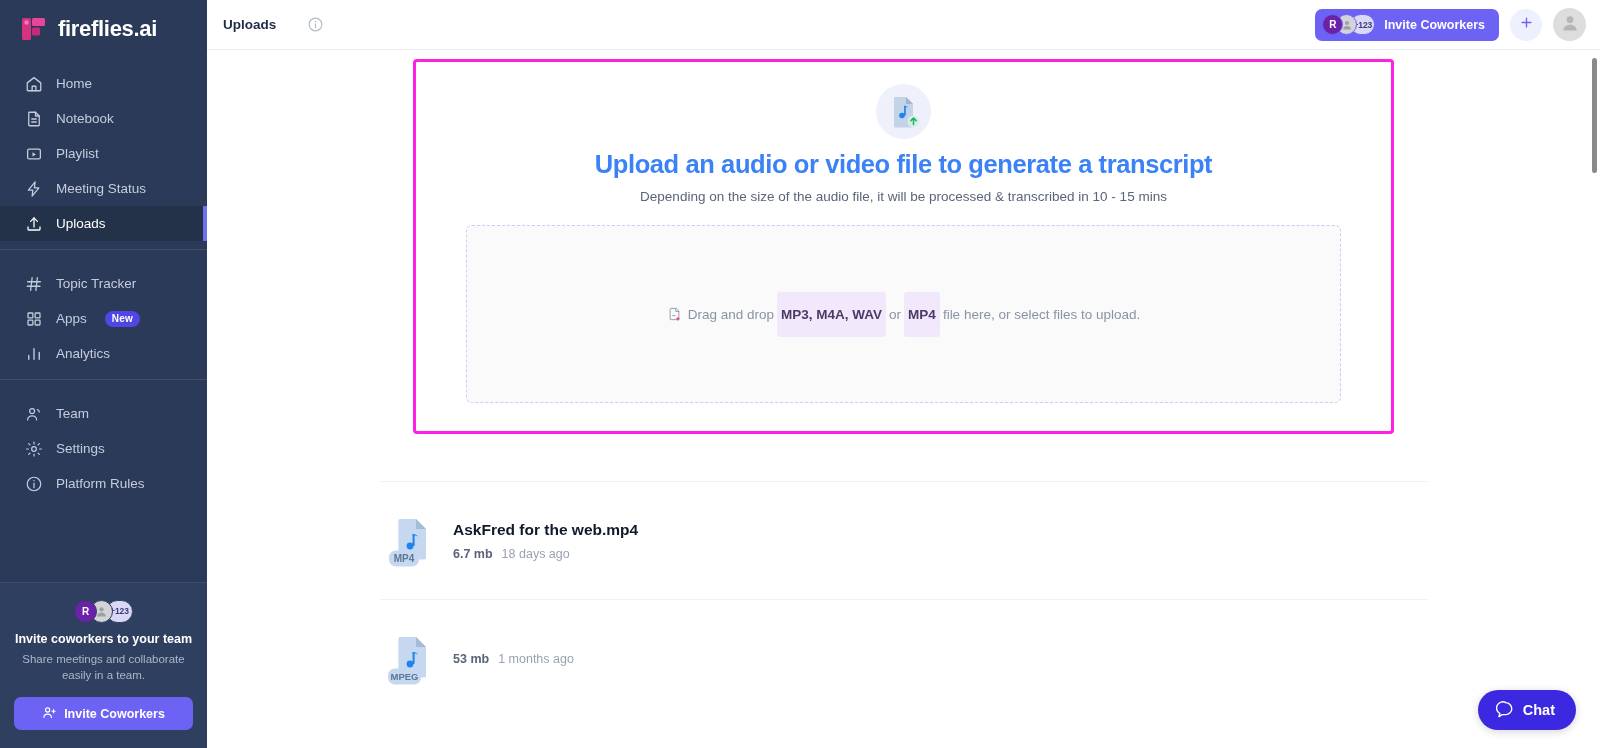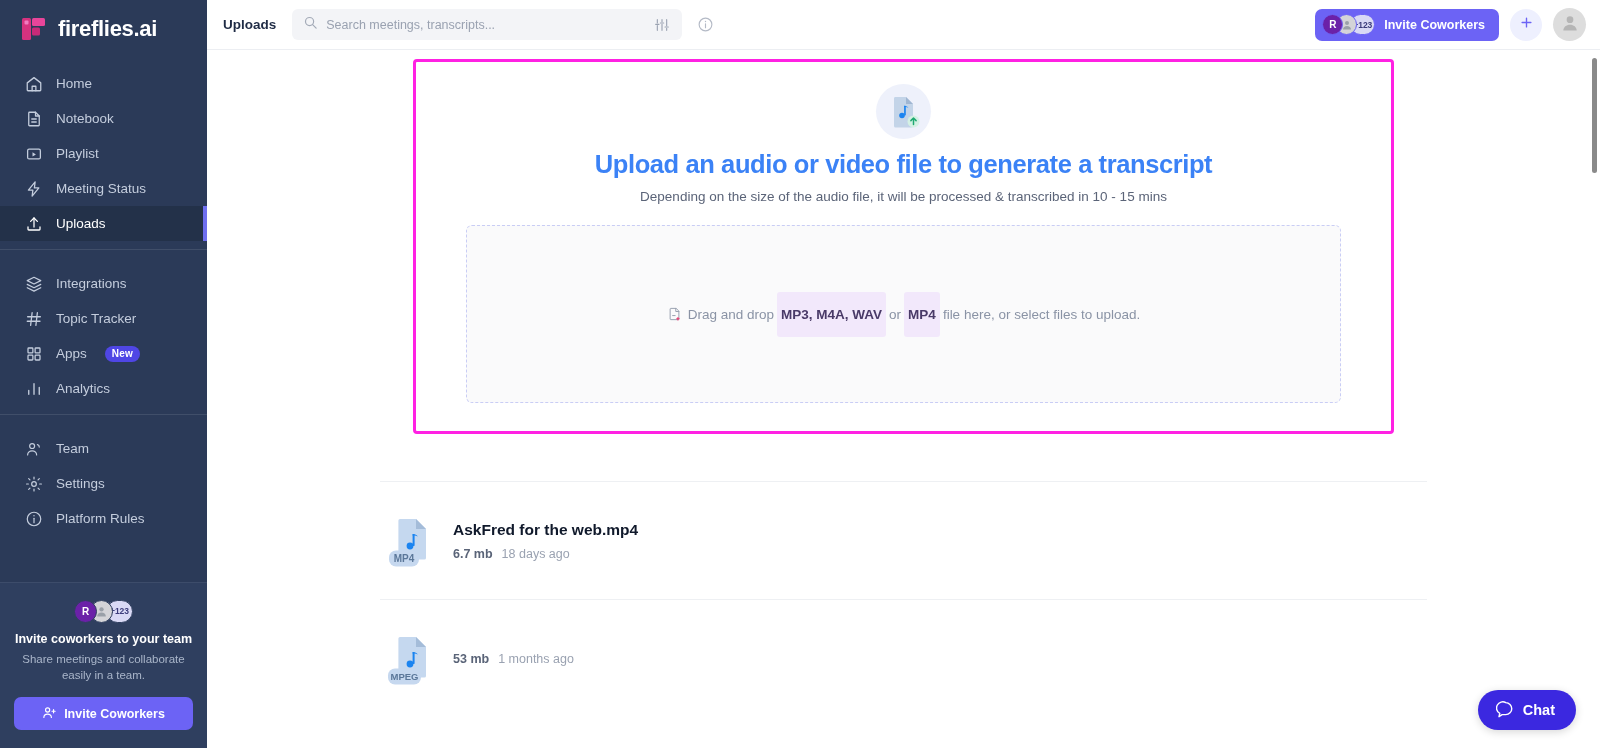--- a/index.html
+++ b/index.html
@@ -290,30 +290,20 @@
               <path d="M7.5 8.5 12 4l4.5 4.5"></path>
           </svg>
         </span>
         <span>Uploads</span>
       </div>
     </div>
 
     <div class="nav-divider"></div>
 
     <div class="nav-group">
-      <div class="nav-item">
-        <span class="ico">
-          <svg width="18" height="18" viewBox="0 0 24 24" fill="none" stroke="#c4cddd" stroke-width="1.6" stroke-linecap="round" stroke-linejoin="round">
-            <path d="M12 3 3 7.5 12 12l9-4.5z"></path>
-              <path d="M3 12.5 12 17l9-4.5"></path>
-              <path d="M3 17 12 21.5 21 17"></path>
-          </svg>
-        </span>
-        <span>Integrations</span>
-      </div>
 
       <div class="nav-item">
         <span class="ico">
           <svg width="18" height="18" viewBox="0 0 24 24" fill="none" stroke="#c4cddd" stroke-width="1.7" stroke-linecap="round">
             <path d="M9.5 3.5 7.5 20.5M16.5 3.5 14.5 20.5M3.5 9h17M3 15h17"></path>
           </svg>
         </span>
         <span>Topic Tracker</span>
       </div>
 
@@ -402,35 +392,20 @@
         <span>Invite Coworkers</span>
       </button>
     </div>
   </aside>
 
   <section class="main">
 
     <header class="topbar">
       <span class="page-title">Uploads</span>
 
-      <div class="search-wrap">
-        <span>
-          <svg width="15" height="15" viewBox="0 0 24 24" fill="none" stroke="#a3aab7" stroke-width="1.9" stroke-linecap="round">
-            <circle cx="10.5" cy="10.5" r="6.5"></circle>
-              <path d="M15.4 15.4 21 21"></path>
-          </svg>
-        </span>
-        <input class="search-input" type="text" placeholder="Search meetings, transcripts..." style="">
-        <span class="icon-btn">
-          <svg width="16" height="16" viewBox="0 0 24 24" fill="none" stroke="#9aa2b1" stroke-width="1.7" stroke-linecap="round">
-            <path d="M5 4v5M5 13v7M12 4v3M12 11v9M19 4v9M19 17v3"></path>
-            <path d="M2.5 11h5M9.5 9h5M16.5 15h5"></path>
-          </svg>
-        </span>
-      </div>
 
       <span class="icon-btn info-btn">
         <svg width="17" height="17" viewBox="0 0 24 24" fill="none" stroke="#b4bac6" stroke-width="1.6" stroke-linecap="round">
           <circle cx="12" cy="12" r="9"></circle>
             <path d="M12 11.2v5.4"></path>
             <circle cx="12" cy="7.8" r="0.95" fill="#b4bac6" stroke="none"></circle>
         </svg>
       </span>
 
       <span class="top-spacer"></span>

